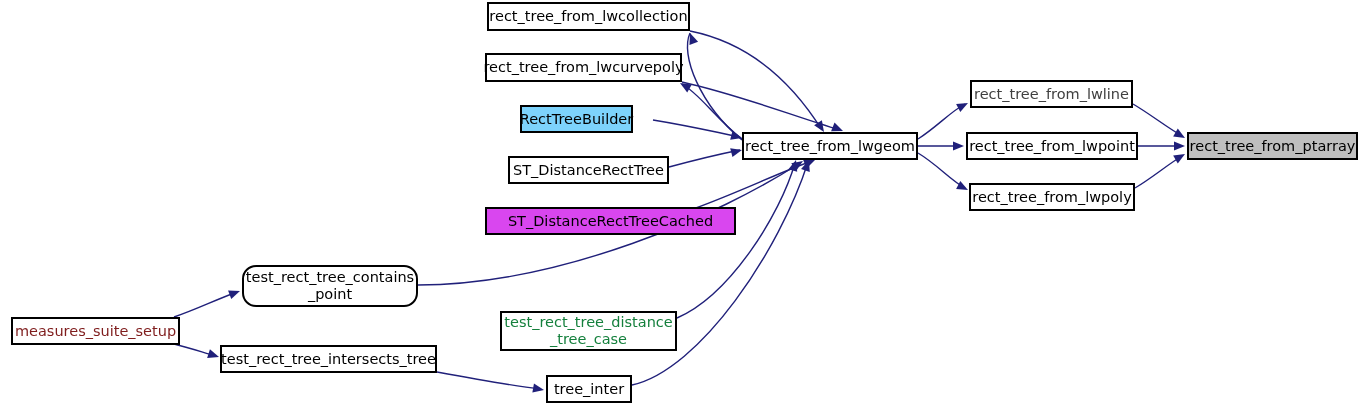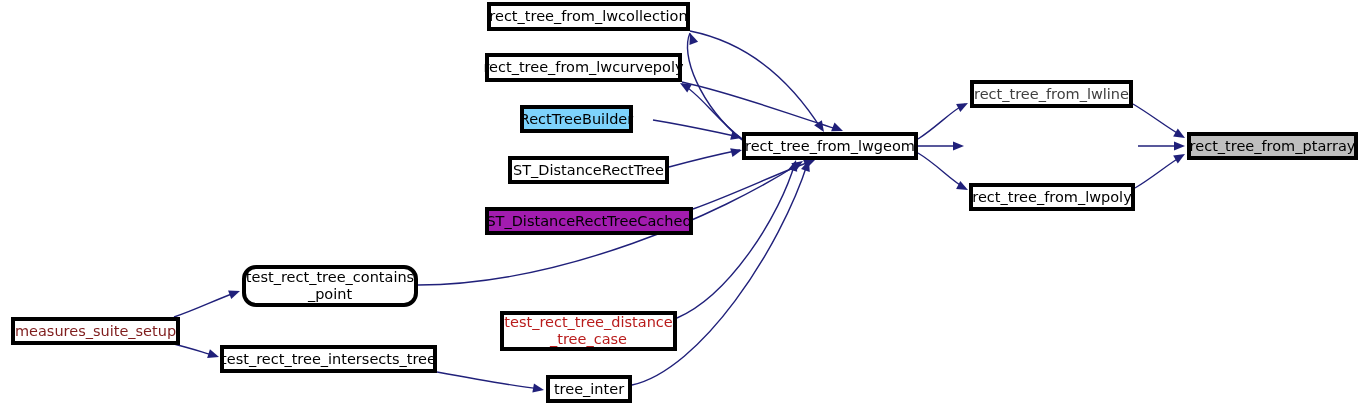--- a/index.html
+++ b/index.html
@@ -19,21 +19,21 @@
     position: absolute;
     left: 0;
     top: 0;
     width: 1364px;
     height: 408px;
     pointer-events: none;
   }
   .node {
     position: absolute;
     box-sizing: border-box;
-    border: 4px solid #be185d;
+    border: 2px solid #be185d;
     background: #ffffff;
     color: #000000;
     display: flex;
     align-items: center;
     justify-content: center;
     text-align: center;
     font-size: 14.5px;
     line-height: 17px;
     letter-spacing: 0px;
     white-space: pre-line;
@@ -126,25 +126,26 @@
       </g>
       <g>
         <path d="M 1135 188 C 1152 178, 1167 165, 1182 156" fill="none" stroke="#20207a" stroke-width="1.4"></path>
         <polygon points="0,0 -11,-4.6 -11,4.6" fill="#20207a" transform="translate(1185,154) rotate(-30)"></polygon>
       </g>
     </svg>
 <div class="node" style="left: 487px; top: 2px; width: 203px; height: 29px; border-color: rgb(0, 0, 0); color: rgb(0, 0, 0); background: rgb(255, 255, 255);"><span class="node-label">rect_tree_from_lwcollection</span></div>
     <div class="node" style="left: 485px; top: 53px; width: 197px; height: 29px; border-color: rgb(0, 0, 0); color: rgb(0, 0, 0); background: rgb(255, 255, 255);"><span class="node-label">rect_tree_from_lwcurvepoly</span></div>
     <div class="node" style="left: 520px; top: 105px; width: 113px; height: 28px; border-color: rgb(0, 0, 0); color: rgb(0, 0, 0); background: #7dd3fc;"><span class="node-label">RectTreeBuilder</span></div>
     <div class="node" style="left: 508px; top: 156px; width: 161px; height: 28px; border-color: rgb(0, 0, 0); color: rgb(0, 0, 0); background: rgb(255, 255, 255);"><span class="node-label">ST_DistanceRectTree</span></div>
-    <div class="node" style="left: 485px; top: 207px; width: 208px; height: 28px; border-color: rgb(0, 0, 0); color: rgb(0, 0, 0); background: #a21caf;"><span class="node-label">ST_DistanceRectTreeCached</span></div>
+    <div class="node" style="left: 485px; top: 207px; width: 251px; height: 28px; border-color: rgb(0, 0, 0); color: rgb(0, 0, 0); background: #d946ef;"><span class="node-label">ST_DistanceRectTreeCached</span></div>
     <div class="node" style="left: 242px; top: 265px; width: 176px; height: 42px; border-color: rgb(0, 0, 0); color: rgb(0, 0, 0); background: rgb(255, 255, 255); border-radius: 14px;"><span class="node-label">test_rect_tree_contains
 _point</span></div>
     <div class="node" style="left: 11px; top: 317px; width: 169px; height: 28px; border-color: rgb(0, 0, 0); color: #7f1d1d; background: rgb(255, 255, 255);"><span class="node-label">measures_suite_setup</span></div>
     <div class="node" style="left: 220px; top: 345px; width: 217px; height: 28px; border-color: rgb(0, 0, 0); color: rgb(0, 0, 0); background: rgb(255, 255, 255);"><span class="node-label">test_rect_tree_intersects_tree</span></div>
-    <div class="node" style="left: 500px; top: 311px; width: 177px; height: 40px; border-color: rgb(0, 0, 0); color: #b91c1c; background: rgb(255, 255, 255);"><span class="node-label">test_rect_tree_distance
+    <div class="node" style="left: 500px; top: 311px; width: 177px; height: 40px; border-color: rgb(0, 0, 0); color: #15803d; background: rgb(255, 255, 255);"><span class="node-label">test_rect_tree_distance
 _tree_case</span></div>
     <div class="node" style="left: 546px; top: 375px; width: 86px; height: 28px; border-color: rgb(0, 0, 0); color: rgb(0, 0, 0); background: rgb(255, 255, 255);"><span class="node-label">tree_inter</span></div>
     <div class="node" style="left: 742px; top: 132px; width: 176px; height: 28px; border-color: rgb(0, 0, 0); color: rgb(0, 0, 0); background: rgb(255, 255, 255);"><span class="node-label">rect_tree_from_lwgeom</span></div>
     <div class="node" style="left: 970px; top: 80px; width: 163px; height: 28px; border-color: rgb(0, 0, 0); color: #404040; background: rgb(255, 255, 255);"><span class="node-label">rect_tree_from_lwline</span></div>
+    <div class="node" style="left: 966px; top: 132px; width: 172px; height: 28px; border-color: rgb(0, 0, 0); color: rgb(0, 0, 0); background: rgb(255, 255, 255);"><span class="node-label">rect_tree_from_lwpoint</span></div>
     <div class="node highlight" style="left: 1187px; top: 132px; width: 171px; height: 28px; border-color: rgb(0, 0, 0); color: rgb(0, 0, 0); background: rgb(191, 191, 191);"><span class="node-label">rect_tree_from_ptarray</span></div>
     <div class="node" style="left: 969px; top: 183px; width: 166px; height: 28px; border-color: rgb(0, 0, 0); color: rgb(0, 0, 0); background: rgb(255, 255, 255);"><span class="node-label">rect_tree_from_lwpoly</span></div>
   </div>
 
 </body></html>

